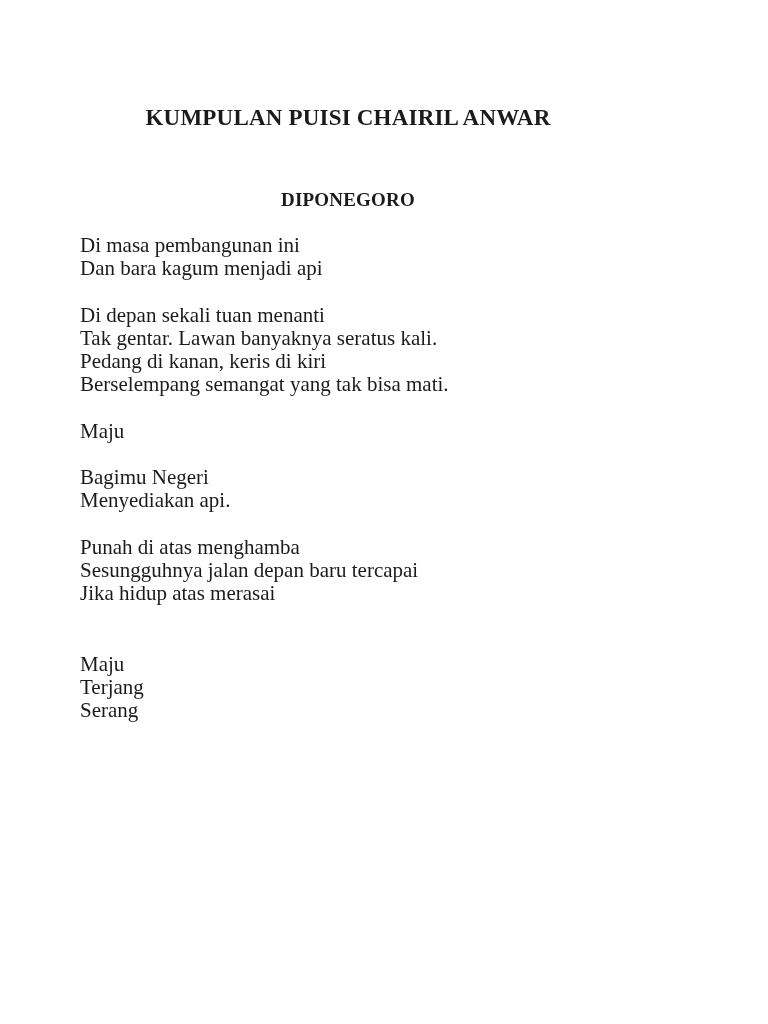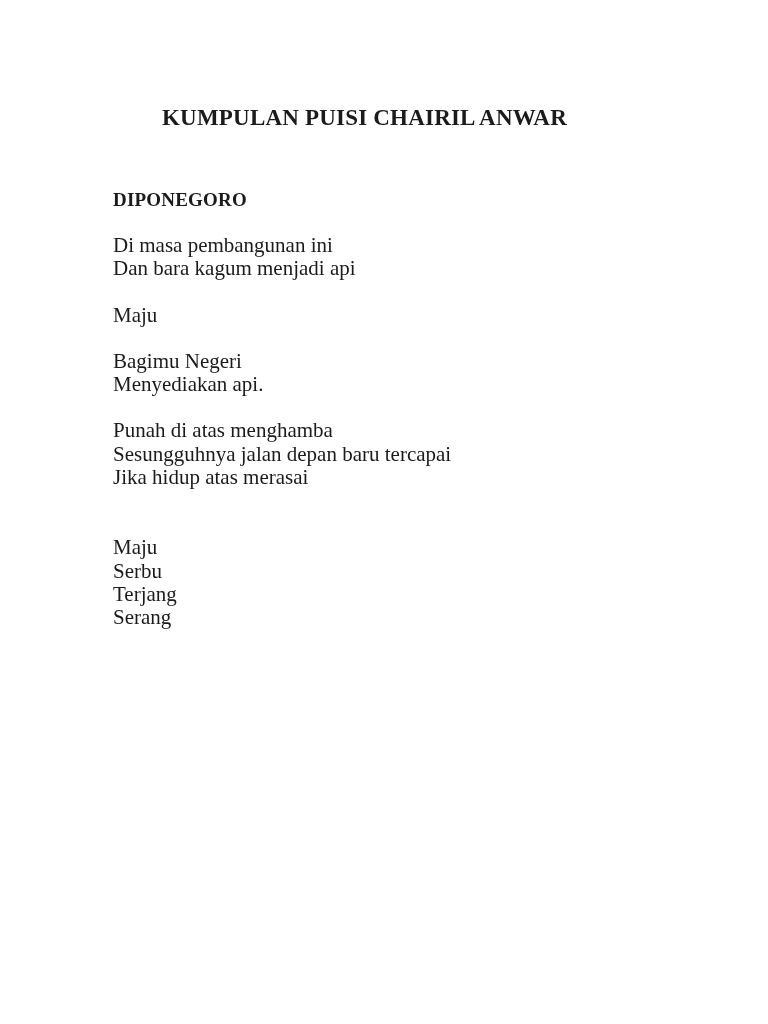--- a/index.html
+++ b/index.html
@@ -9,36 +9,37 @@
   }
   .page {
     position: relative;
     width: 768px;
     height: 976px;
     background: #ffffff;
     overflow: hidden;
     font-family: "Liberation Serif", "DejaVu Serif", serif;
     color: #1b1b1b;
     box-sizing: border-box;
-    padding: 102px 152px 0 113px;
+    padding: 102px 152px 0 80px;
   }
   .doc-title {
     font-size: 23px;
     font-weight: bold;
     line-height: 31px;
     text-align: center;
     letter-spacing: 0.2px;
     margin: 0 0 55px 0;
   }
   .poem-title {
     font-size: 19px;
     font-weight: bold;
     line-height: 24px;
     letter-spacing: 0.2px;
     margin: 0 0 22px 0;
+    text-align: center;
   }
   .stanza {
     margin: 0 0 23px 0;
   }
   .stanza-final {
     margin-top: 47px;
   }
   .poem-line {
     font-size: 21px;
     line-height: 23.3px;
@@ -52,36 +53,41 @@
 
   <h1 class="doc-title">KUMPULAN PUISI CHAIRIL ANWAR</h1>
 
   <h2 class="poem-title">DIPONEGORO</h2>
 
   <div class="stanza">
     <div class="poem-line">Di masa pembangunan ini</div>
     <div class="poem-line">Dan bara kagum menjadi api</div>
   </div>
 
+  <div class="stanza">
+    <div class="poem-line">Di depan sekali tuan menanti</div>
+    <div class="poem-line">Tak gentar. Lawan banyaknya seratus kali.</div>
+    <div class="poem-line">Pedang di kanan, keris di kiri</div>
+    <div class="poem-line">Berselempang semangat yang tak bisa mati.</div>
+  </div>
 
   <div class="stanza">
     <div class="poem-line">Maju</div>
   </div>
 
   <div class="stanza">
     <div class="poem-line">Bagimu Negeri</div>
     <div class="poem-line">Menyediakan api.</div>
   </div>
 
   <div class="stanza">
     <div class="poem-line">Punah di atas menghamba</div>
     <div class="poem-line">Sesungguhnya jalan depan baru tercapai</div>
     <div class="poem-line">Jika hidup atas merasai</div>
   </div>
 
   <div class="stanza stanza-final">
     <div class="poem-line">Maju</div>
-    <div class="poem-line">Serbu</div>
     <div class="poem-line">Terjang</div>
     <div class="poem-line">Serang</div>
   </div>
 
 </div>
 
 </body></html>

